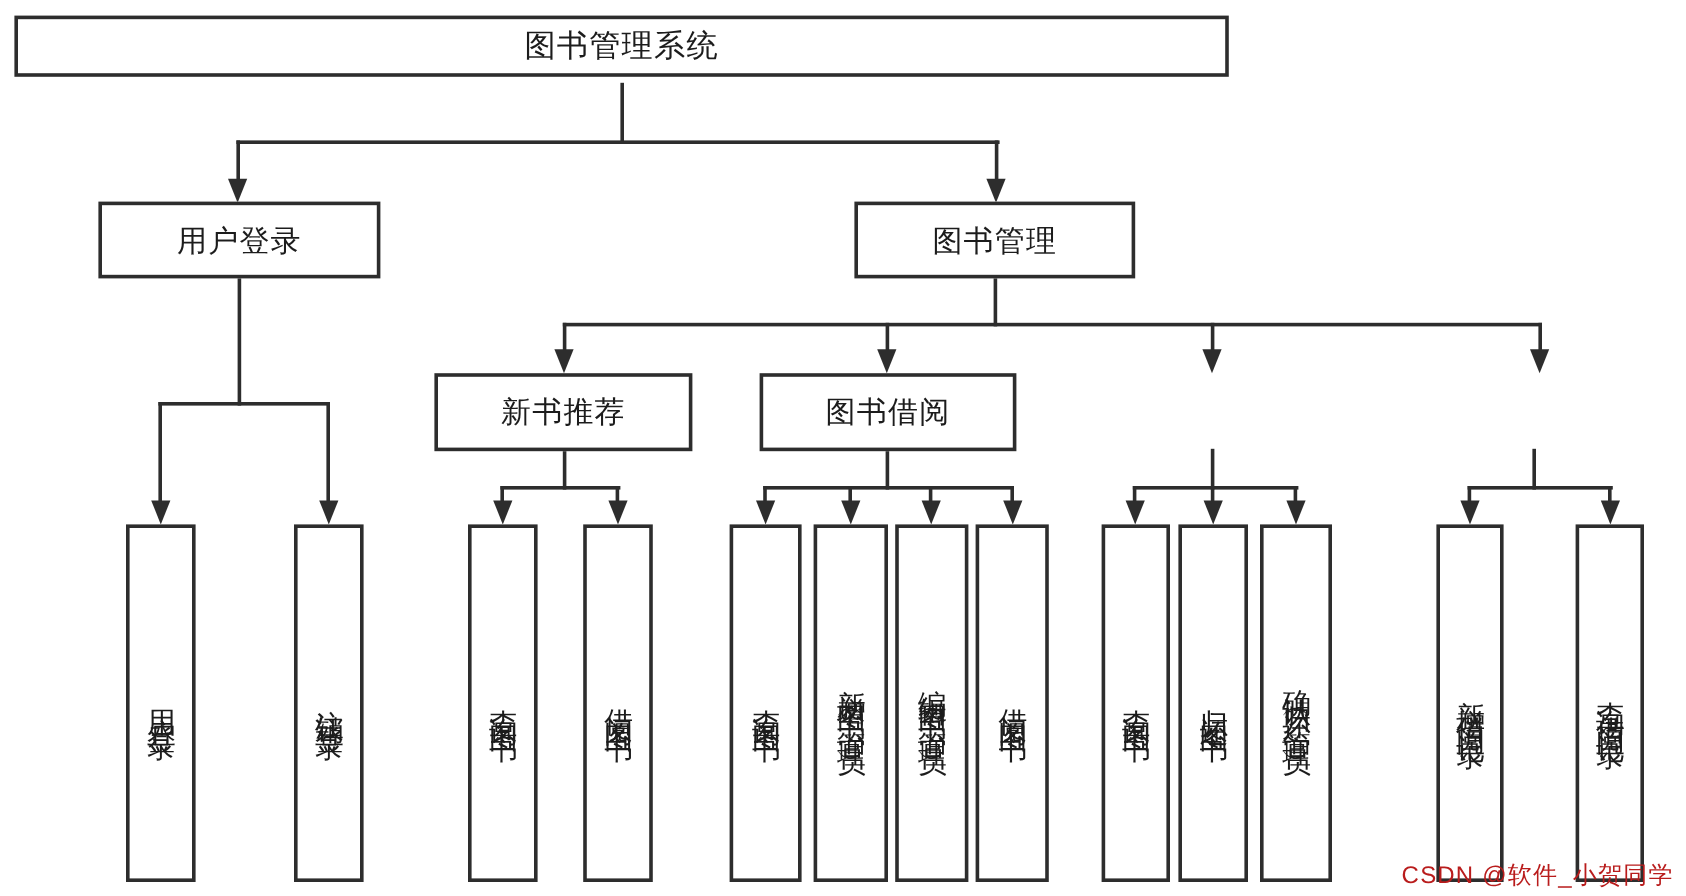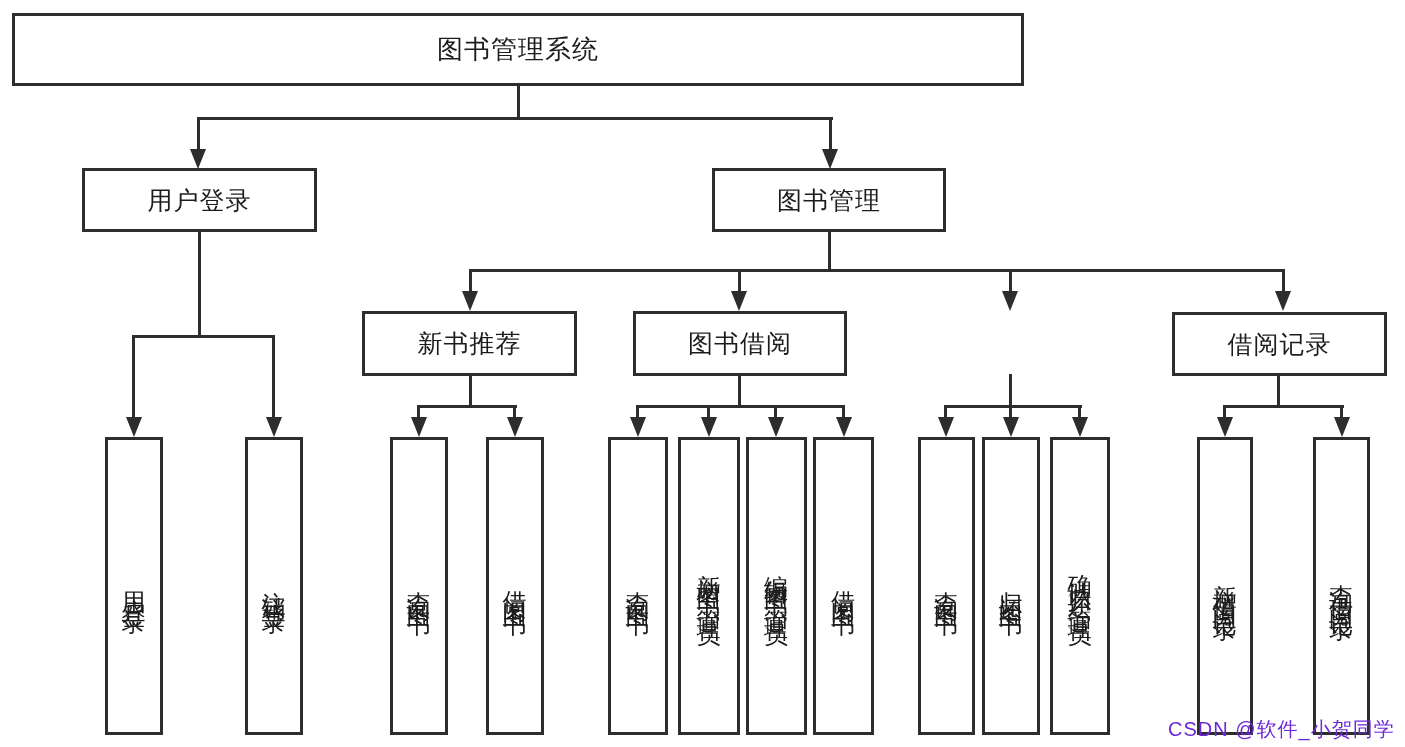--- a/index.html
+++ b/index.html
@@ -18,21 +18,21 @@
   .node.v .lbl{
     writing-mode:vertical-rl;text-orientation:mixed;
     font-size:24px;letter-spacing:7px;line-height:1.05;
   }
   .vl{position:absolute;width:3px;background:#2d2d2d;}
   .hl{position:absolute;height:3px;background:#2d2d2d;}
   .ah{position:absolute;width:0;height:0;
       border-left:8px solid transparent;border-right:8px solid transparent;
       border-top:20px solid #2d2d2d;}
   .watermark{
-    position:absolute;left:1168px;top:716px;font-size:20px;color:#6d28d9;
+    position:absolute;left:1168px;top:716px;font-size:20px;color:#b91c1c;
     letter-spacing:1px;white-space:nowrap;
   }
 </style>
 </head>
 <body>
 
 <div class="stage">
 
   <div class="vl" style="left:517px;top:69px;height:50px"></div>
 
@@ -87,39 +87,36 @@
   <div class="vl" style="left:1078px;top:405px;height:16px"></div>
   <div class="ah" style="left:1072px;top:417px"></div>
 
   <div class="vl" style="left:1277px;top:374px;height:34px"></div>
   <div class="hl" style="left:1223px;top:405px;width:121px"></div>
   <div class="vl" style="left:1223px;top:405px;height:16px"></div>
   <div class="ah" style="left:1217px;top:417px"></div>
   <div class="vl" style="left:1340px;top:405px;height:16px"></div>
   <div class="ah" style="left:1334px;top:417px"></div>
 
-  <div class="node h root" style="left:12px;top:13px;width:1012px;height:73px">
+  <div class="node h root" style="left:12px;top:13px;width:1012px;height:51px">
     <span class="lbl">图书管理系统</span>
   </div>
 
   <div class="node h" style="left:82px;top:168px;width:235px;height:64px">
     <span class="lbl">用户登录</span>
   </div>
   <div class="node h" style="left:712px;top:168px;width:234px;height:64px">
     <span class="lbl">图书管理</span>
   </div>
 
   <div class="node h" style="left:633px;top:311px;width:214px;height:65px">
     <span class="lbl">图书借阅</span>
   </div>
   <div class="node h" style="left:362px;top:311px;width:215px;height:65px">
     <span class="lbl">新书推荐</span>
-  </div>
-  <div class="node h" style="left:1172px;top:312px;width:215px;height:64px">
-    <span class="lbl">借阅记录</span>
   </div>
 
   <div class="node v" style="left:105px;width:58px">
     <span class="lbl">用户登录</span>
   </div>
   <div class="node v" style="left:245px;width:58px">
     <span class="lbl">注销登录</span>
   </div>
 
   <div class="node v" style="left:390px;width:58px">

